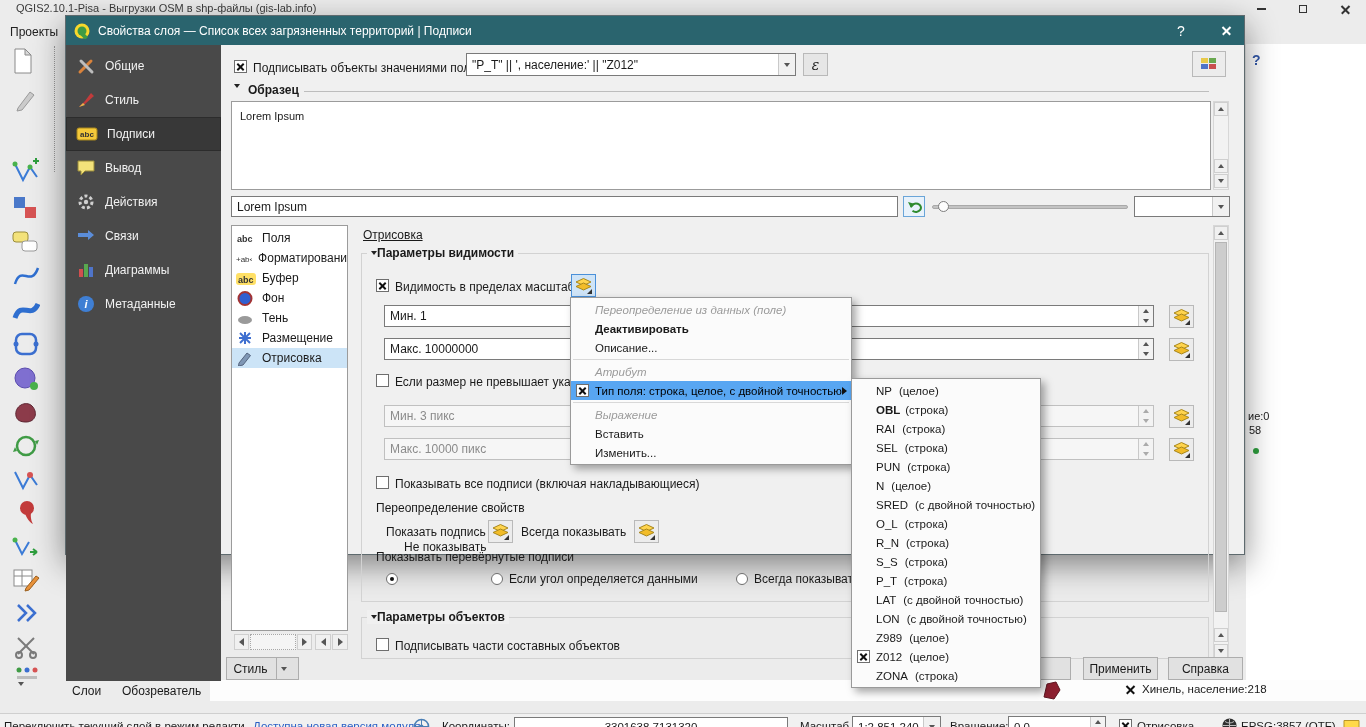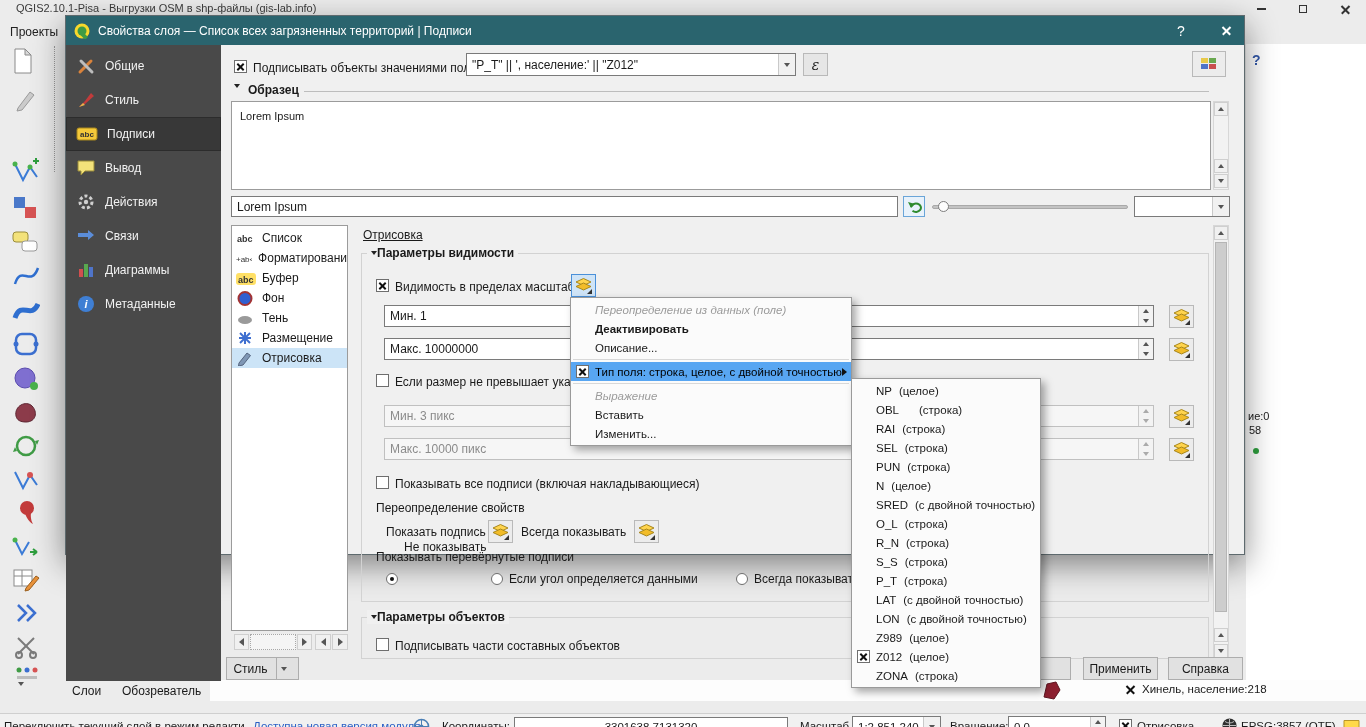--- a/index.html
+++ b/index.html
@@ -358,21 +358,21 @@
         <span class="arrow">
           <span class="tri-d"></span>
         </span>
       </div>
 
     <div class="ilist" style="left:165px;top:209px;width:117px;height:406px;">
       <div class="row">
           <svg width="20" height="14">
             <text x="1" y="11" font-size="9" font-weight="bold" fill="#333">abc</text>
           </svg>
-          <span>Список</span>
+          <span>Поля</span>
         </div>
       <div class="row">
           <svg width="20" height="14">
             <text x="0" y="11" font-size="8" fill="#333">+ab&lt;</text>
           </svg>
           <span>Форматировани</span>
         </div>
       <div class="row">
           <svg width="20" height="15">
             <rect x="0" y="2" width="20" height="12" rx="3" fill="#ffe066"></rect>
@@ -595,20 +595,23 @@
     <div class="mi hdr">
         <span>Переопределение из данных (поле)</span>
       </div>
     <div class="mi bold">
         <span>Деактивировать</span>
       </div>
     <div class="mi">
         <span>Описание...</span>
       </div>
     <div class="msep"></div>
+    <div class="mi hdr">
+        <span>Атрибут</span>
+      </div>
     <div class="mi hl">
       <span class="mcb cb on" style="position:absolute;"></span>
       <span>Тип поля: строка, целое, с двойной точностью</span>
       <span class="tri-r" style="position:absolute;right:4px;top:6px;border-left-color:#111;"></span>
     </div>
     <div class="msep"></div>
     <div class="mi hdr">
         <span>Выражение</span>
       </div>
     <div class="mi">
@@ -618,21 +621,21 @@
         <span>Изменить...</span>
       </div>
   </div>
 
   <div class="menu" style="left:851px;top:378px;width:190px;">
     <div class="mi">
         <span style="margin-right:7px;">NP</span>
         <span>(целое)</span>
       </div>
     <div class="mi">
-        <span style="margin-right:20px;">OBL</span>
+        <span style="margin-right:5px;font-weight:bold;">OBL</span>
         <span>(строка)</span>
       </div>
     <div class="mi">
         <span style="margin-right:7px;">RAI</span>
         <span>(строка)</span>
       </div>
     <div class="mi">
         <span style="margin-right:7px;">SEL</span>
         <span>(строка)</span>
       </div>

